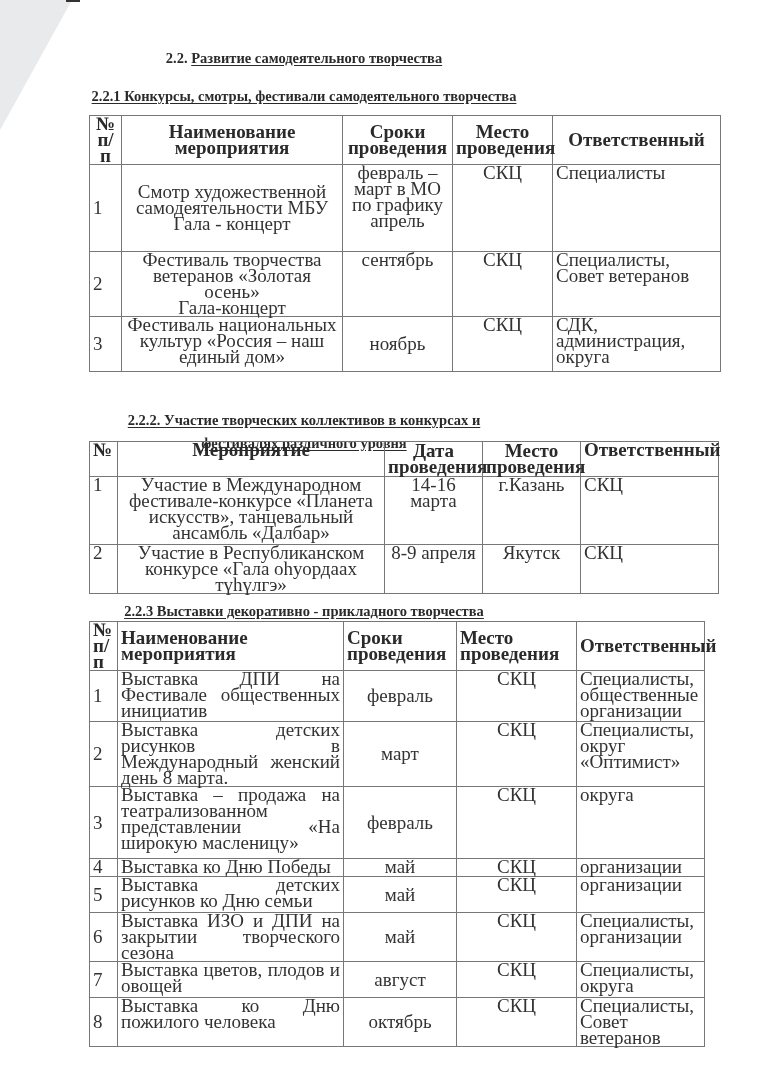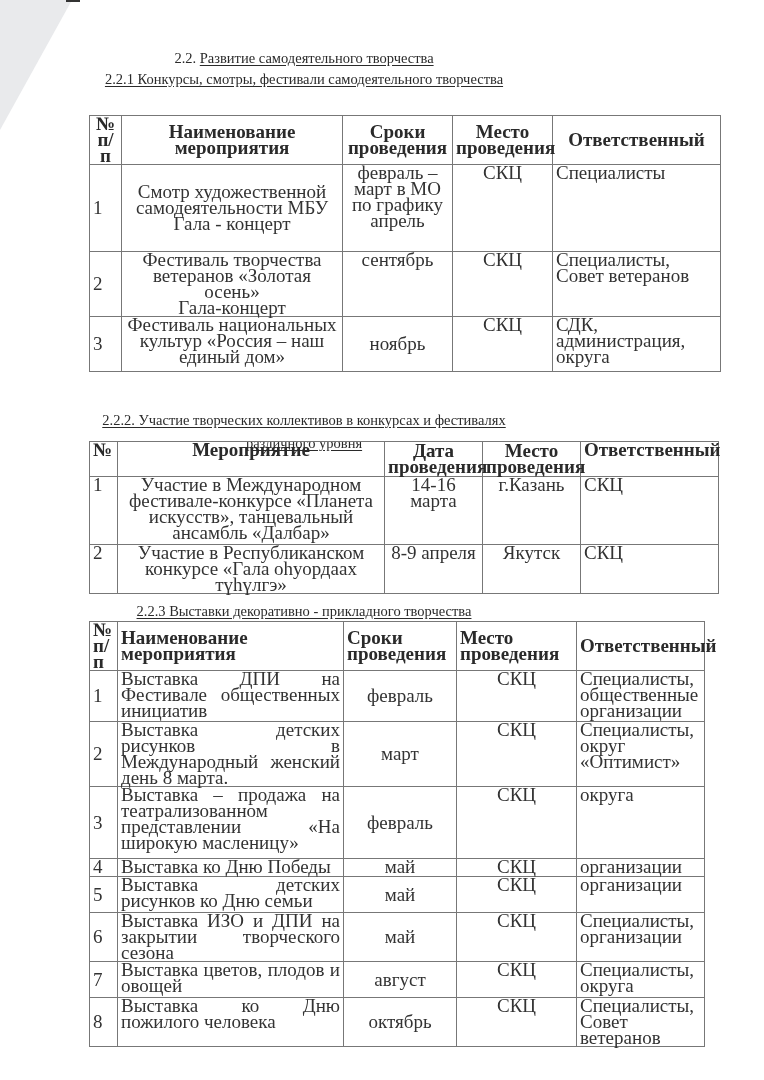--- a/index.html
+++ b/index.html
@@ -12,21 +12,21 @@
   .corner-fold {
     position: absolute; left: 0; top: 0; width: 0; height: 0;
     border-top: 130px solid #e9eaec;
     border-right: 72px solid transparent;
   }
   .corner-edge {
     position: absolute; left: 66px; top: 0; width: 14px; height: 2px; background: #333;
   }
   .heading {
     position: absolute; left: 0; width: 608px; text-align: center;
-    font-weight: normal; font-size: 14.5px; color: #2a2a2a;
+    font-weight: bold; font-size: 14.5px; color: #2a2a2a;
   }
   .heading u { text-decoration: underline; text-underline-offset: 2px; }
   table {
     position: absolute; border-collapse: collapse; table-layout: fixed;
     font-size: 19px; line-height: 16px; color: #333;
   }
   td, th {
     border: 1px solid #777; padding: 0 3px; vertical-align: top;
   }
   th { font-weight: bold; color: #2a2a2a; vertical-align: middle; }
@@ -40,21 +40,21 @@
 <body>
 
 <div class="corner-fold"></div>
 <div class="corner-edge"></div>
 
 <div class="heading" style="top:50px;">
   <span>2.2.</span>
   <u>Развитие самодеятельного творчества</u>
 </div>
 
-<div class="heading" style="top:71px;">
+<div class="heading" style="top:88px;">
   <u>2.2.1 Конкурсы, смотры, фестивали самодеятельного творчества</u>
 </div>
 
 <table style="left:89px; top:115px; width:631px;">
   <colgroup>
       <col style="width:32px">
       <col style="width:221px">
       <col style="width:110px">
       <col style="width:100px">
       <col style="width:168px">

